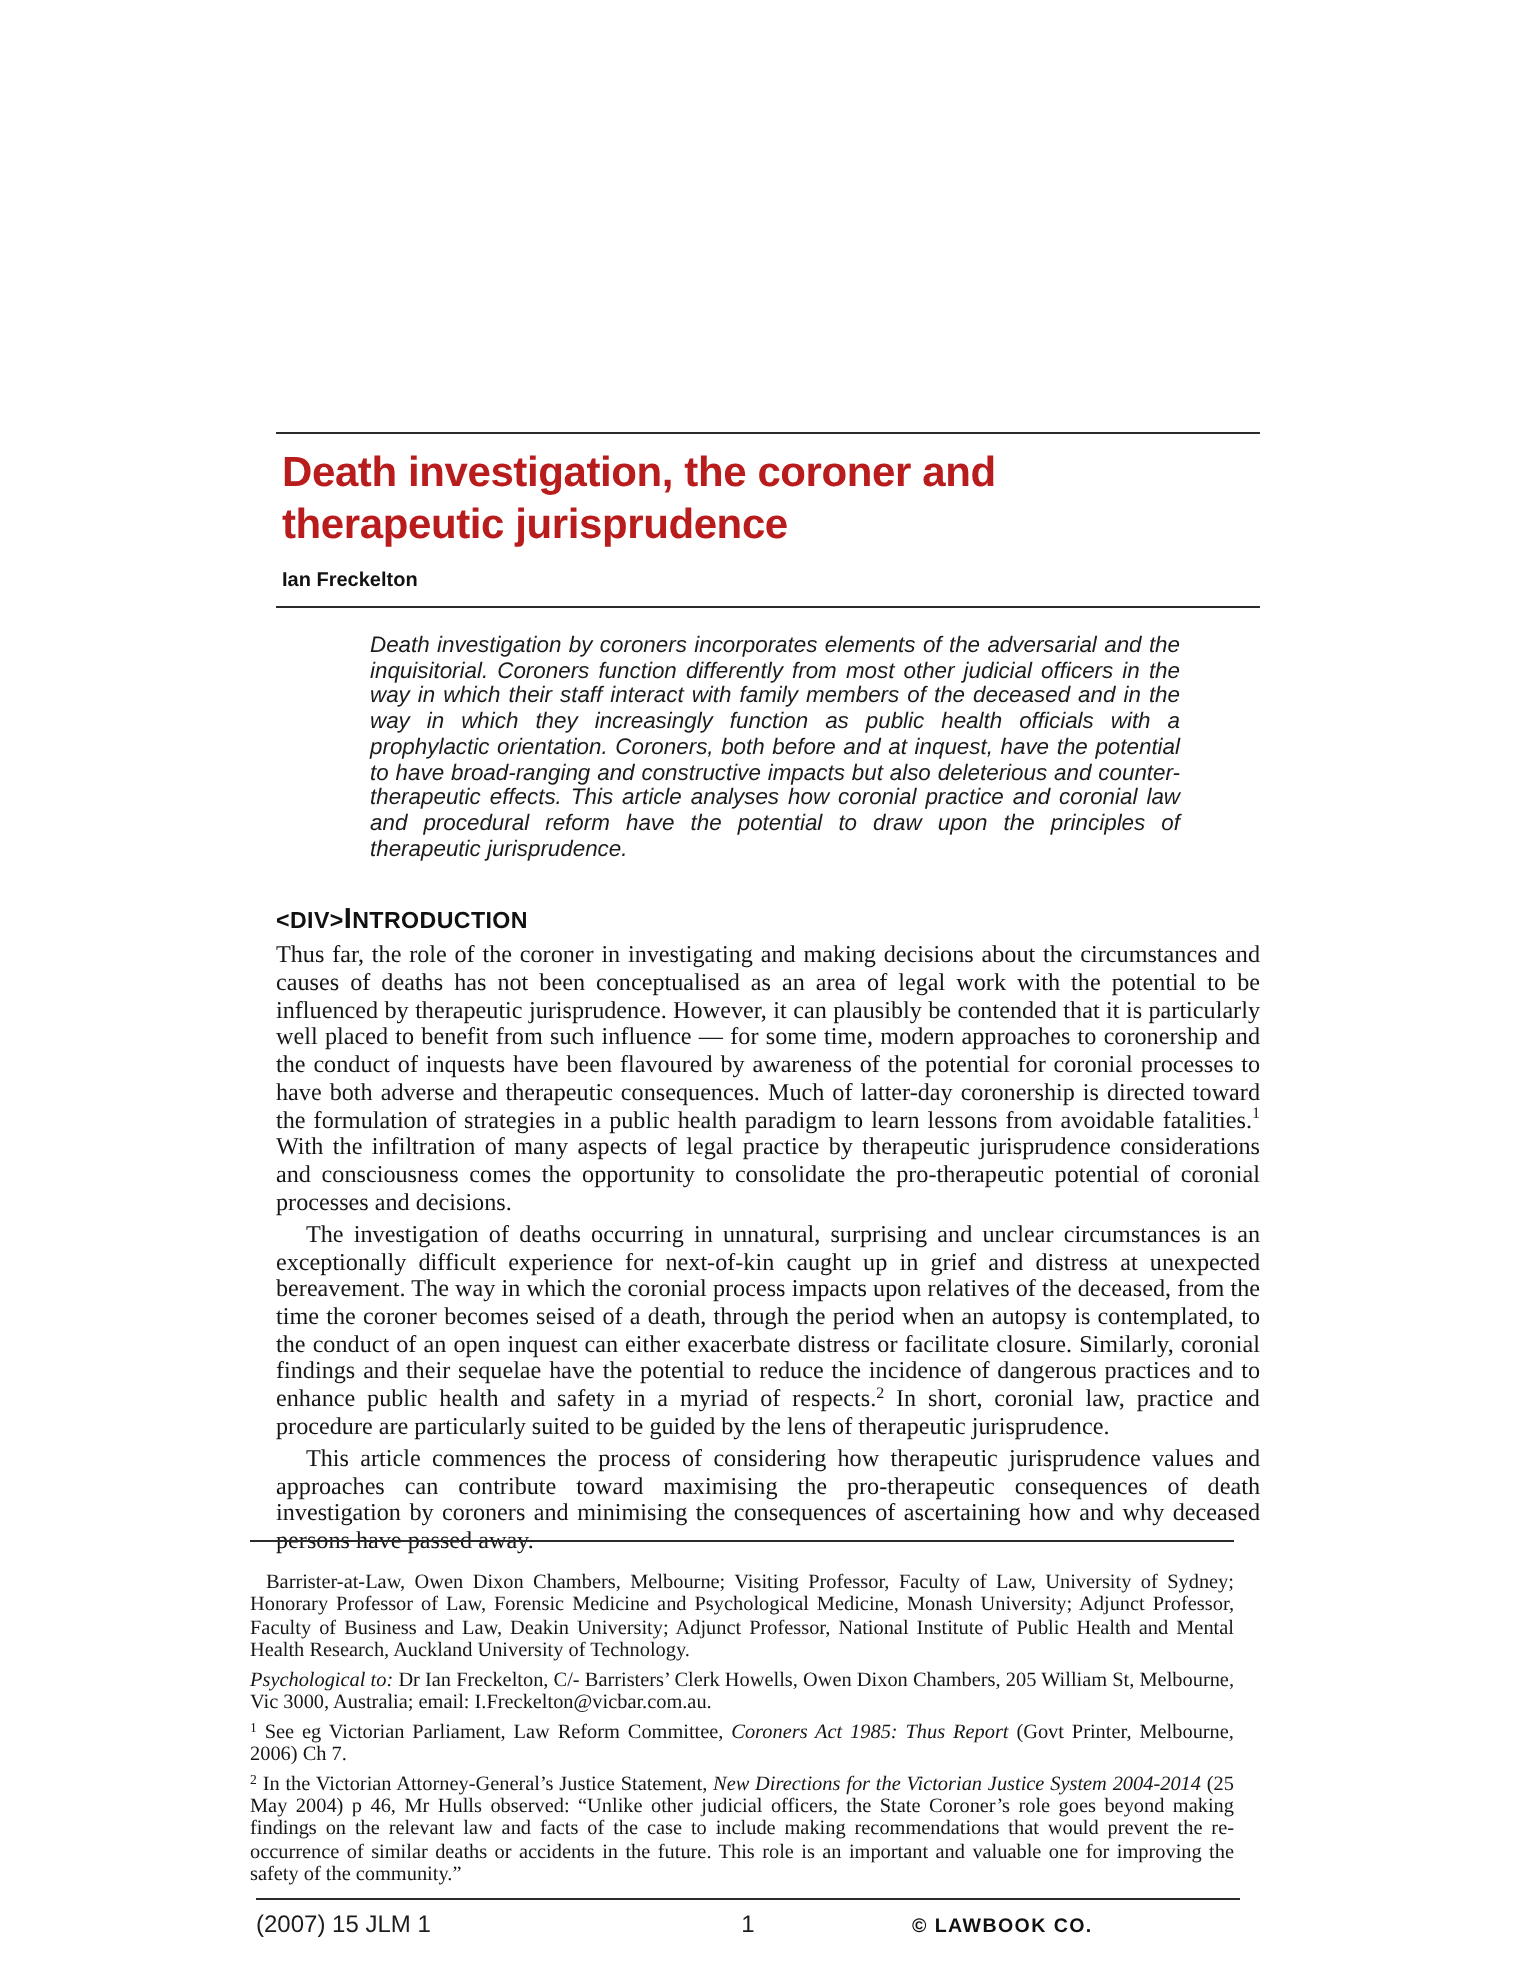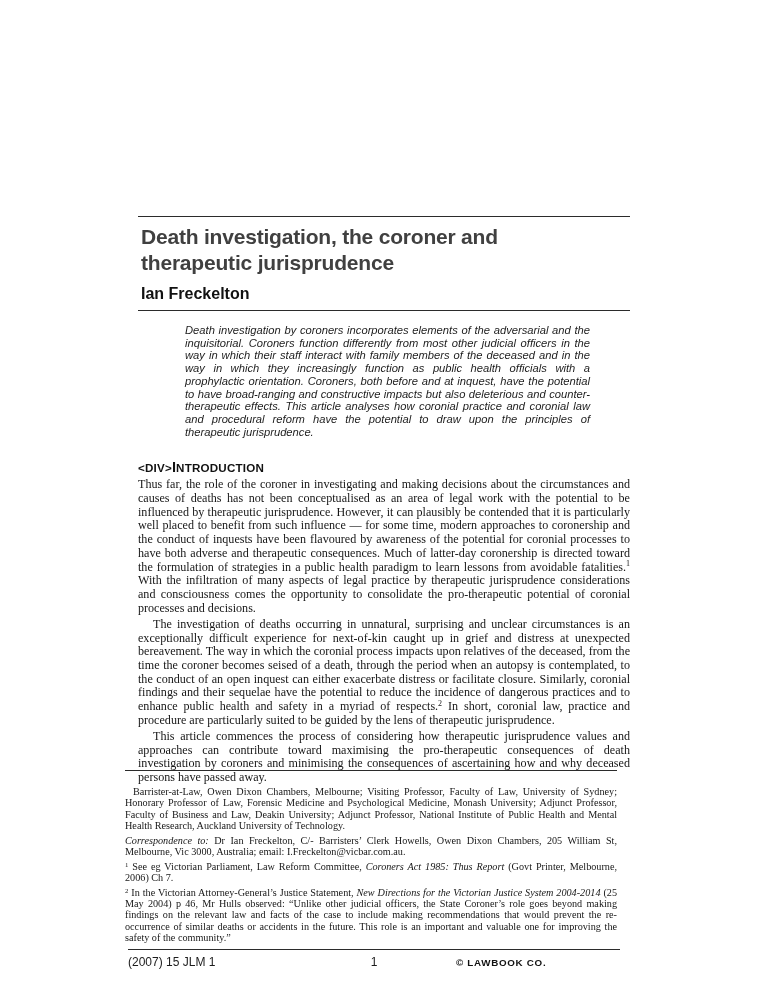--- a/index.html
+++ b/index.html
@@ -24,27 +24,27 @@
     border-top: 1.6px solid #2b2b2b;
   }
   .rule-top { margin-top: 216px; }
   .title {
     font-family: "Liberation Sans", sans-serif;
     font-weight: bold;
     font-size: 21px;
     line-height: 25.5px;
     letter-spacing: -0.2px;
     margin: 7px 0 0 3px;
-    color: #404040;
+    color: #b91c1c;
   }
   .title-line { display: block; }
   .author {
     font-family: "Liberation Sans", sans-serif;
     font-weight: bold;
-    font-size: 16px;
+    font-size: 10px;
     margin: 10px 0 0 3px;
     color: #111111;
   }
   .rule-author { margin-top: 7px; }
   .abstract {
     font-family: "Liberation Sans", sans-serif;
     font-style: italic;
     font-size: 11.2px;
     line-height: 12.7px;
     text-align: justify;
@@ -143,21 +143,21 @@
     <p class="body-para indent"><span>The investigation of deaths occurring in unnatural, surprising and unclear circumstances is an exceptionally difficult experience for next-of-kin caught up in grief and distress at unexpected bereavement. The way in which the coronial process impacts upon relatives of the deceased, from the time the coroner becomes seised of a death, through the period when an autopsy is contemplated, to the conduct of an open inquest can either exacerbate distress or facilitate closure. Similarly, coronial findings and their sequelae have the potential to reduce the incidence of dangerous practices and to enhance public health and safety in a myriad of respects.</span><sup class="fnref">2</sup><span> In short, coronial law, practice and procedure are particularly suited to be guided by the lens of therapeutic jurisprudence.</span></p>
 
     <p class="body-para indent"><span>This article commences the process of considering how therapeutic jurisprudence values and approaches can contribute toward maximising the pro-therapeutic consequences of death investigation by coroners and minimising the consequences of ascertaining how and why deceased persons have passed away.</span></p>
   </div>
 
   <div class="footnotes">
     <div class="rule fn-rule"></div>
 
     <p class="fn fn-first">Barrister-at-Law, Owen Dixon Chambers, Melbourne; Visiting Professor, Faculty of Law, University of Sydney; Honorary Professor of Law, Forensic Medicine and Psychological Medicine, Monash University; Adjunct Professor, Faculty of Business and Law, Deakin University; Adjunct Professor, National Institute of Public Health and Mental Health Research, Auckland University of Technology.</p>
 
-    <p class="fn"><span class="it">Correspondence to:</span><span> Dr Ian Freckelton, C/- Barristers’ Clerk Howells, Owen Dixon Chambers, 205 William St, Melbourne, Vic 3000, Australia; email: I.Freckelton@vicbar.com.au.</span></p>
+    <p class="fn"><span class="it">Psychological to:</span><span> Dr Ian Freckelton, C/- Barristers’ Clerk Howells, Owen Dixon Chambers, 205 William St, Melbourne, Vic 3000, Australia; email: I.Freckelton@vicbar.com.au.</span></p>
 
     <p class="fn"><sup class="fnref">1</sup><span> See eg Victorian Parliament, Law Reform Committee, </span><span class="it">Coroners Act 1985: Thus Report</span><span> (Govt Printer, Melbourne, 2006) Ch 7.</span></p>
 
     <p class="fn"><sup class="fnref">2</sup><span> In the Victorian Attorney-General’s Justice Statement, </span><span class="it">New Directions for the Victorian Justice System 2004-2014</span><span> (25 May 2004) p 46, Mr Hulls observed: “Unlike other judicial officers, the State Coroner’s role goes beyond making findings on the relevant law and facts of the case to include making recommendations that would prevent the re-occurrence of similar deaths or accidents in the future. This role is an important and valuable one for improving the safety of the community.”</span></p>
   </div>
 
   <div class="footer">
     <span class="footer-left">(2007) 15 JLM 1</span>
     <span class="footer-center">1</span>
     <span class="footer-right">© LAWBOOK CO.</span>

